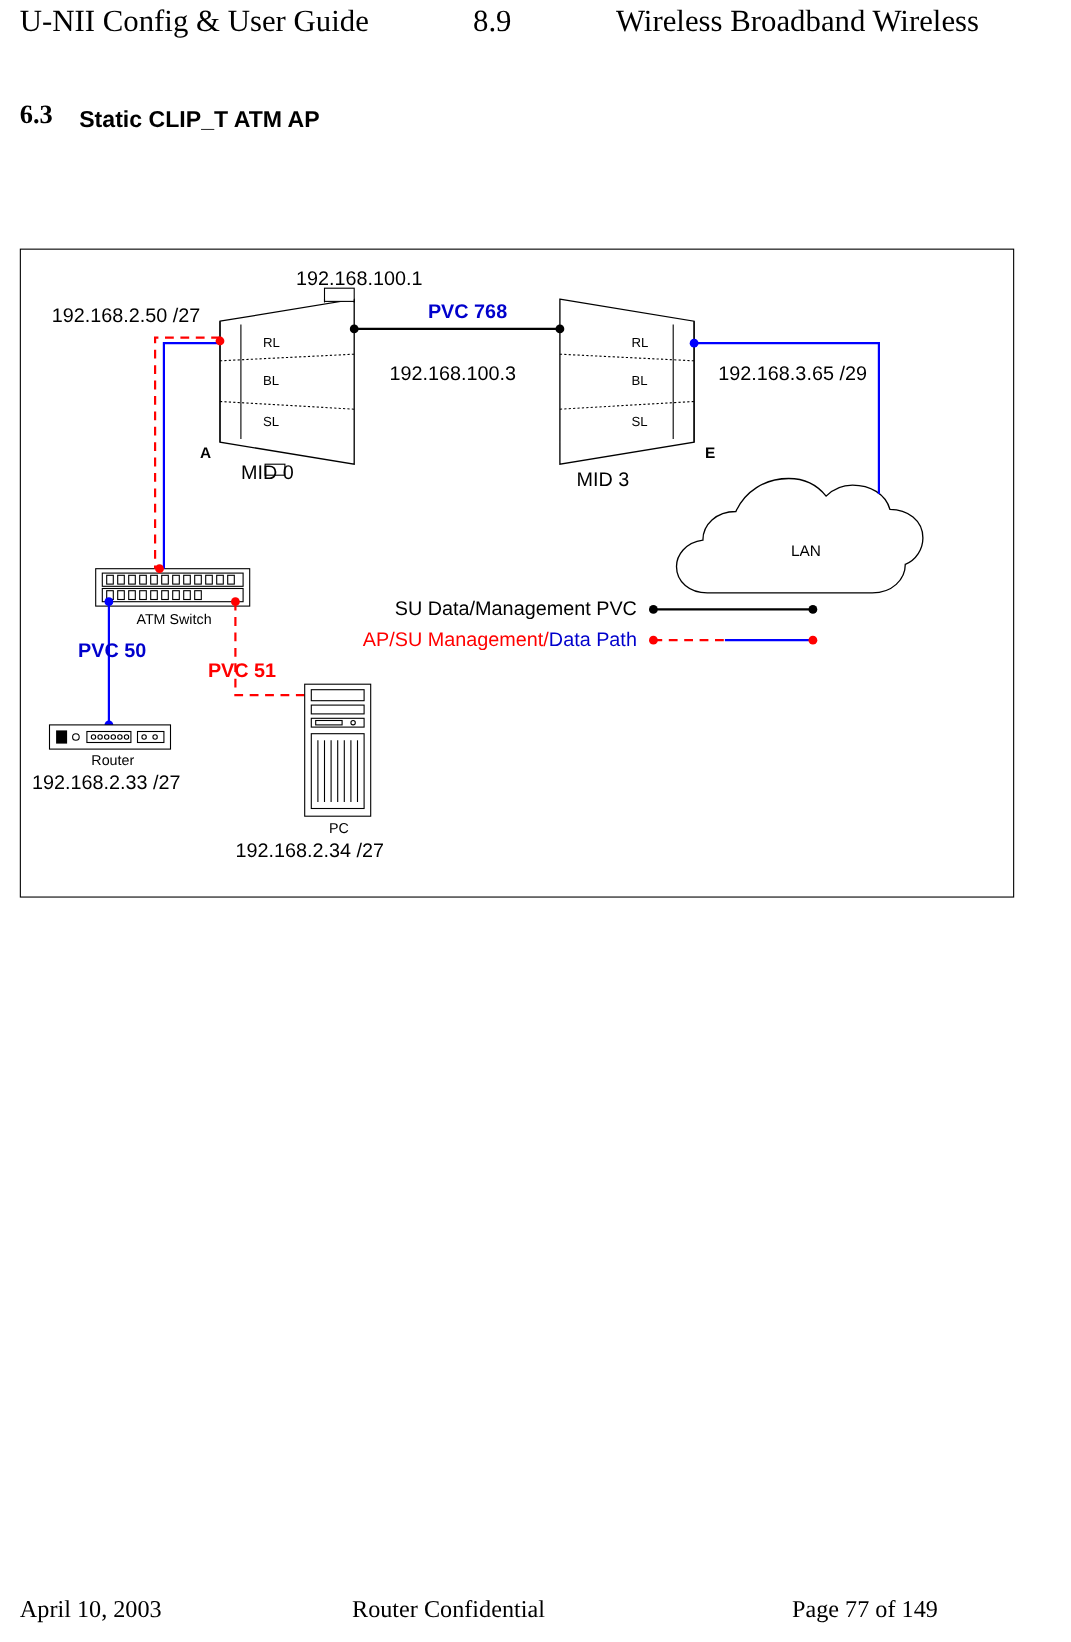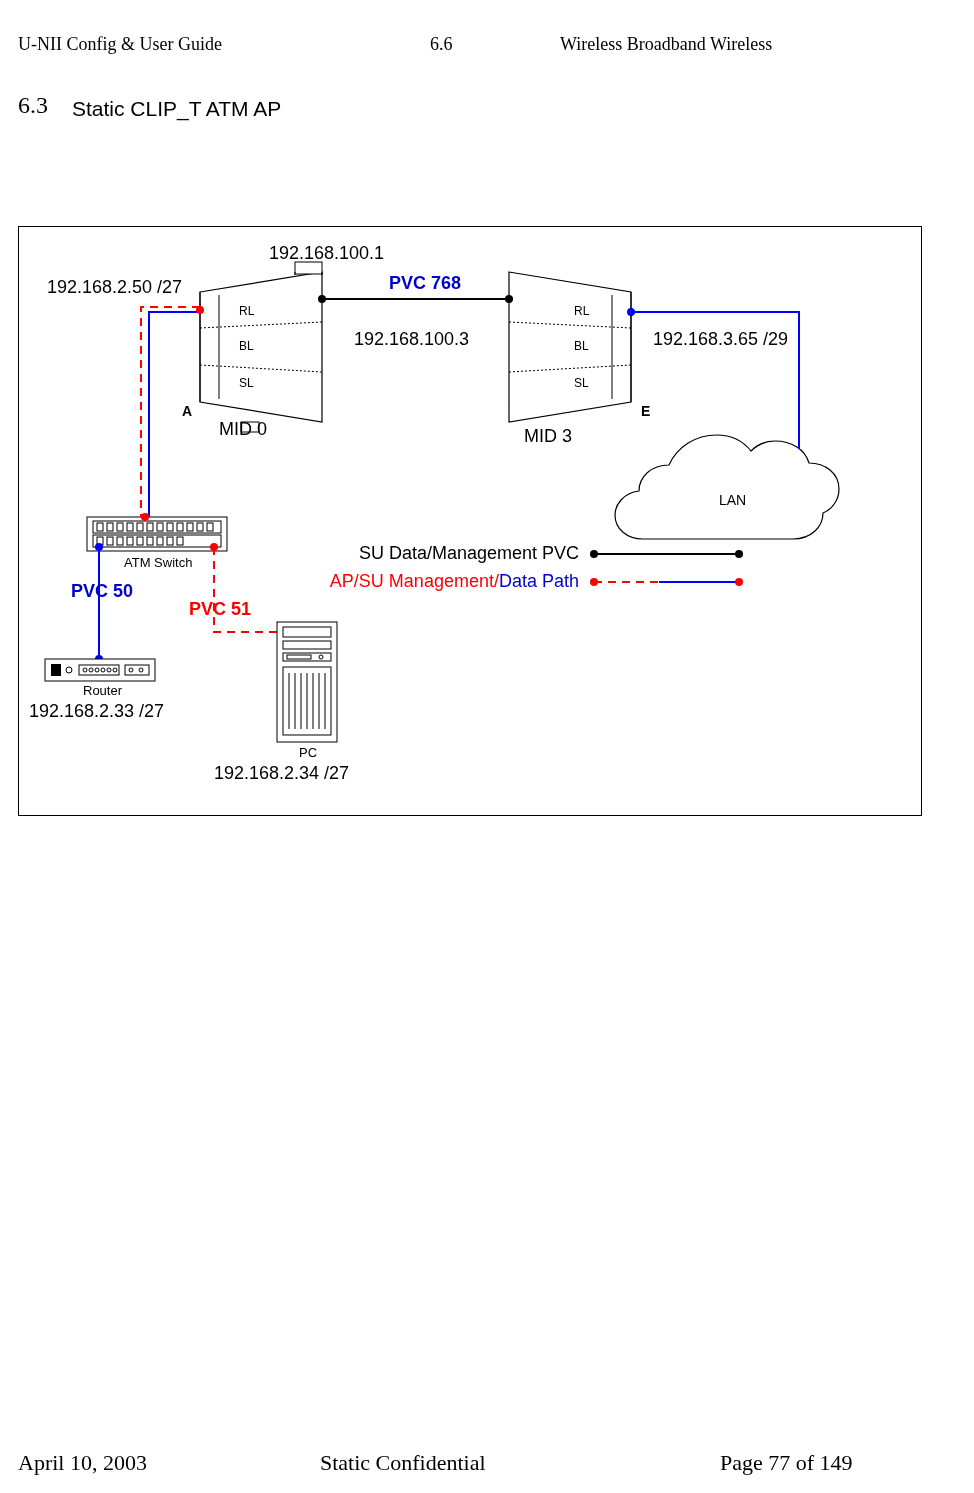--- a/index.html
+++ b/index.html
@@ -1,39 +1,39 @@
 <!DOCTYPE html>
 <html><head>
 <meta charset="utf-8">
 <style>
   html,body{margin:0;padding:0;width:974px;height:1493px;background:#fff;font-family:"Times New Roman",serif;color:#000}
   .page{position:relative;width:974px;height:1493px}
-  .hdr-left,.hdr-mid,.hdr-right{position:absolute;top:34px;font-size:18px}
+  .hdr-left,.hdr-mid,.hdr-right{position:absolute;top:4px;font-size:28px}
   .hdr-left{left:18px}
   .hdr-mid{left:430px}
   .hdr-right{left:560px}
-  .sec-num{position:absolute;left:18px;top:92px;font-size:24px;font-weight:normal}
-  .sec-title{position:absolute;left:72px;top:97px;font-family:Arial,Helvetica,sans-serif;font-size:21px;font-weight:normal}
+  .sec-num{position:absolute;left:18px;top:92px;font-size:24px;font-weight:bold}
+  .sec-title{position:absolute;left:72px;top:97px;font-family:Arial,Helvetica,sans-serif;font-size:21px;font-weight:bold}
   .para{position:absolute;left:18px;top:148px;width:930px;font-size:21px;text-align:justify}
   .para .indent{display:inline-block;width:62px}
   .diagram-frame{position:absolute;left:18px;top:226px;width:902px;height:588px;border:1px solid #000}
   .diagram{position:absolute;left:0;top:0;width:902px;height:588px}
   .ftr-left,.ftr-mid,.ftr-right{position:absolute;top:1450px;font-size:22px}
   .ftr-left{left:18px}
   .ftr-mid{left:320px}
   .ftr-right{left:720px}
   svg text{font-family:Arial,Helvetica,sans-serif}
 </style>
 </head>
 <body>
 
 <div class="page">
 
   <div class="hdr-left">U-NII Config &amp; User Guide</div>
-  <div class="hdr-mid">6.6</div>
+  <div class="hdr-mid">8.9</div>
   <div class="hdr-right">Wireless Broadband Wireless</div>
 
   <div class="sec-num">6.3</div>
   <div class="sec-title">Static CLIP_T ATM AP</div>
 
 
   <div class="diagram-frame">
     <svg class="diagram" viewBox="0 0 902 588">
 
       <g>
@@ -190,16 +190,16 @@
         </text>
         <circle cx="575" cy="355" r="4" fill="#ff0000"></circle>
         <line x1="575" y1="355" x2="640" y2="355" stroke="#ff0000" stroke-width="2" stroke-dasharray="8 6"></line>
         <line x1="640" y1="355" x2="720" y2="355" stroke="#0000ff" stroke-width="2"></line>
         <circle cx="720" cy="355" r="4" fill="#ff0000"></circle>
       </g>
     </svg>
   </div>
 
   <div class="ftr-left">April 10, 2003</div>
-  <div class="ftr-mid">Static Confidential</div>
+  <div class="ftr-mid">Router Confidential</div>
   <div class="ftr-right">Page 77 of 149</div>
 
 </div>
 
 </body></html>

